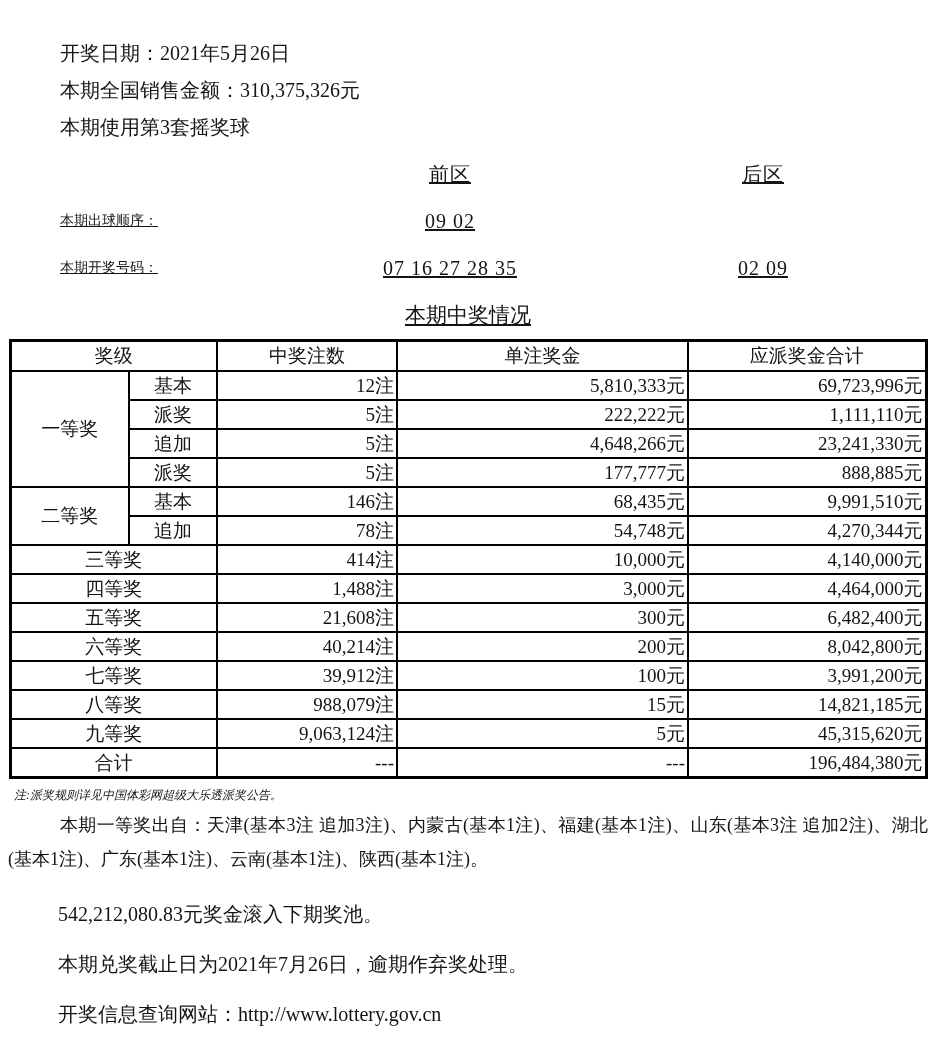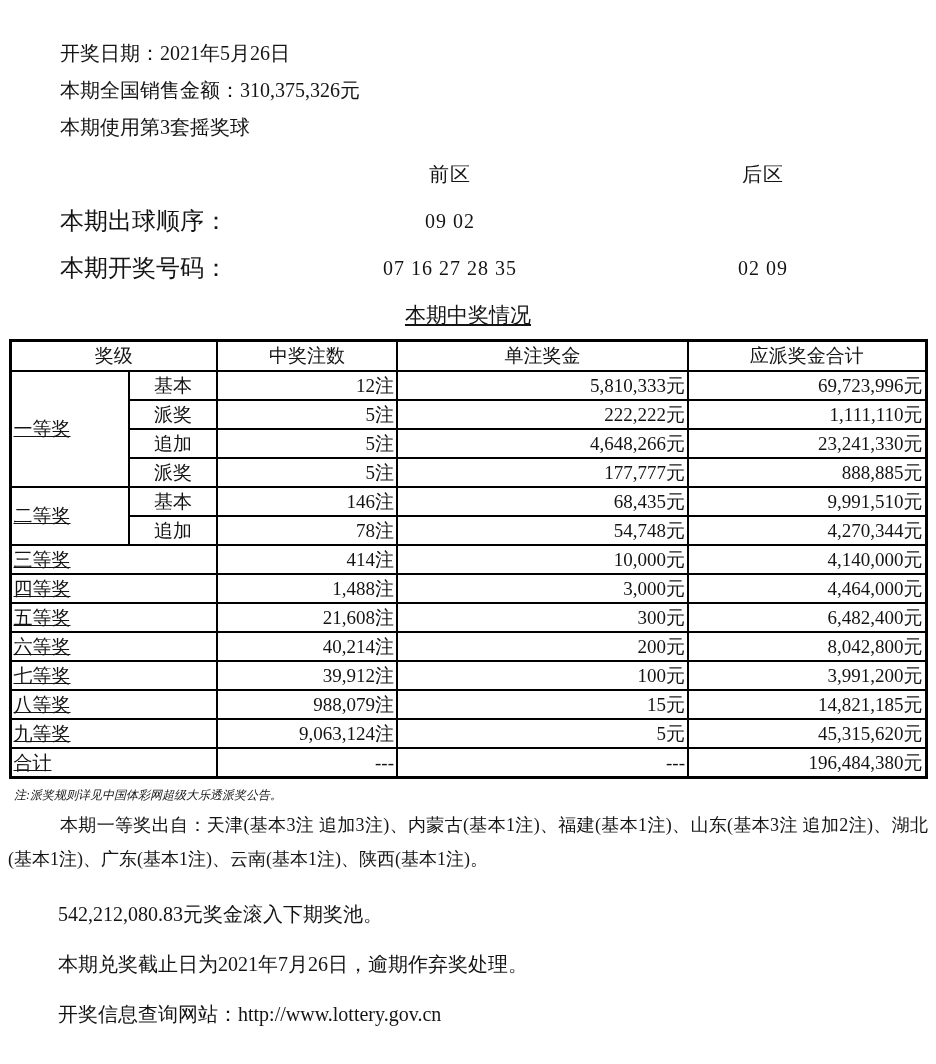--- a/index.html
+++ b/index.html
@@ -8,38 +8,38 @@
     background:#ffffff;color:#141414;
     font-family:"Liberation Serif","DejaVu Serif",serif;
   }
   .page{position:relative;width:936px;height:1064px;}
 
   
   .top-info{padding:42px 0 0 60px;}
   .top-info .line{font-size:20px;line-height:22px;margin-bottom:15px;white-space:pre;}
 
   
-  .zone-row{display:grid;grid-template-columns:250px 280px 346px;margin-left:60px;margin-top:25px;}
-  .zone-row .zr-label{font-size:24px;line-height:22px;text-align:left;}
+  .zone-row{display:grid;grid-template-columns:250px 280px 346px;margin-left:60px;margin-top:25px;text-decoration:underline;}
+  .zone-row .zr-label{font-size:14px;line-height:22px;text-align:left;}
   .zone-row .zr-front,.zone-row .zr-back{font-size:20px;line-height:22px;text-align:center;letter-spacing:1px;white-space:pre;}
 
   .table-title{margin-top:24px;text-align:center;font-size:21px;line-height:24px;text-decoration:underline;}
 
   table.prize{
     border-collapse:collapse;table-layout:fixed;
     width:916px;margin:12px auto 0 auto;
     border:3px solid #000;
   }
   table.prize td,table.prize th{
     border:2px solid #000;
     font-size:19px;font-weight:normal;
     height:27px;padding:0 2px;overflow:hidden;white-space:nowrap;
   }
   table.prize th{height:28px;text-align:center;}
-  td.lvl{text-decoration:underline;}
+  td.lvl{text-align:center;}
   td.sub{text-align:center;}
   td.num{text-align:right;padding-right:10px;}
 
   .note-small{margin:7px 0 0 14px;font-size:12px;line-height:18px;font-style:italic;}
   .para-origin{margin:4px 8px 0 8px;font-size:18px;line-height:34px;text-indent:52px;text-align:justify;}
   .para{margin:26px 0 0 58px;font-size:20px;line-height:24px;white-space:pre;}
 </style>
 </head>
 <body>
 

